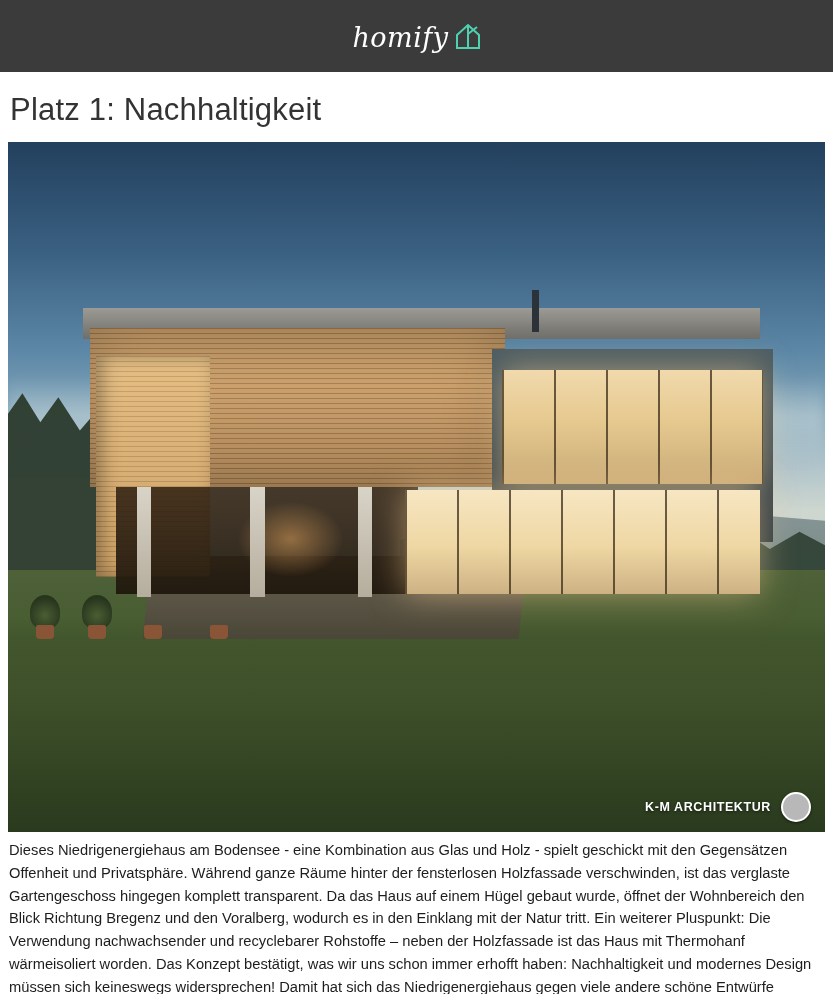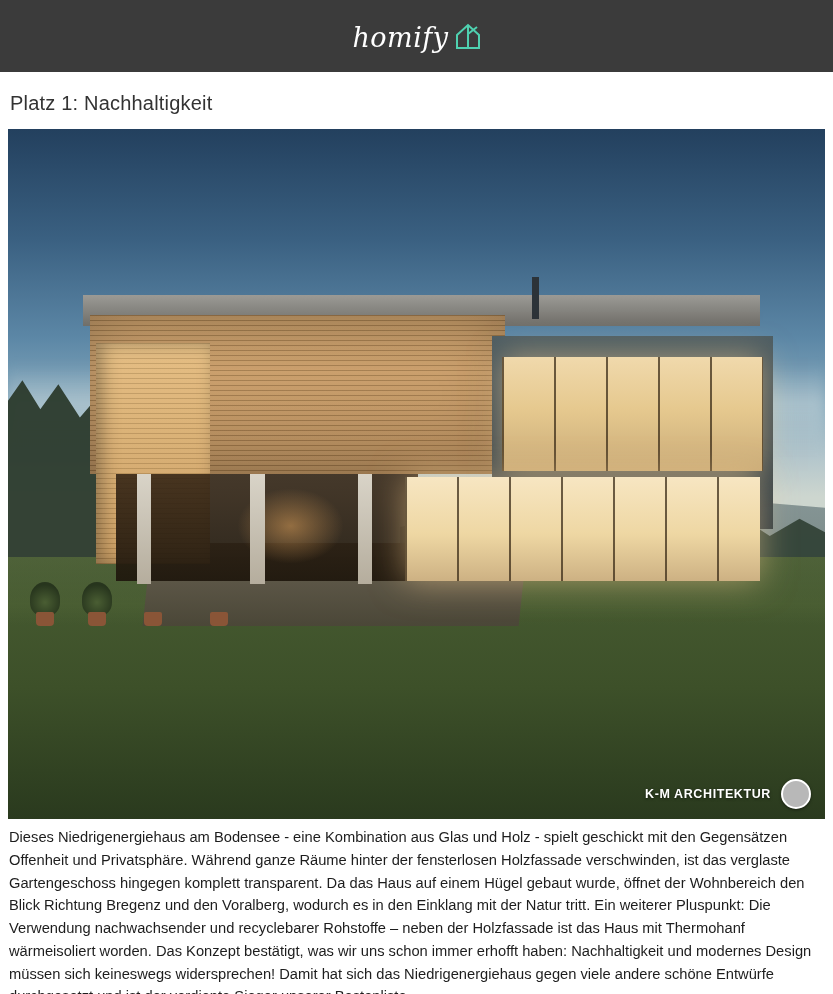--- a/index.html
+++ b/index.html
@@ -47,21 +47,21 @@
     display: block;
   }
 
   
   .content {
     padding: 0 8px;
     box-sizing: border-box;
     width: 833px;
   }
   .page-title {
-    font-size: 20px;
+    font-size: 31px;
     font-weight: normal;
     color: #333;
     margin: 20px 0 14px 2px;
     letter-spacing: 0.2px;
   }
 
   
   .photo-wrap {
     position: relative;
     width: 817px;

